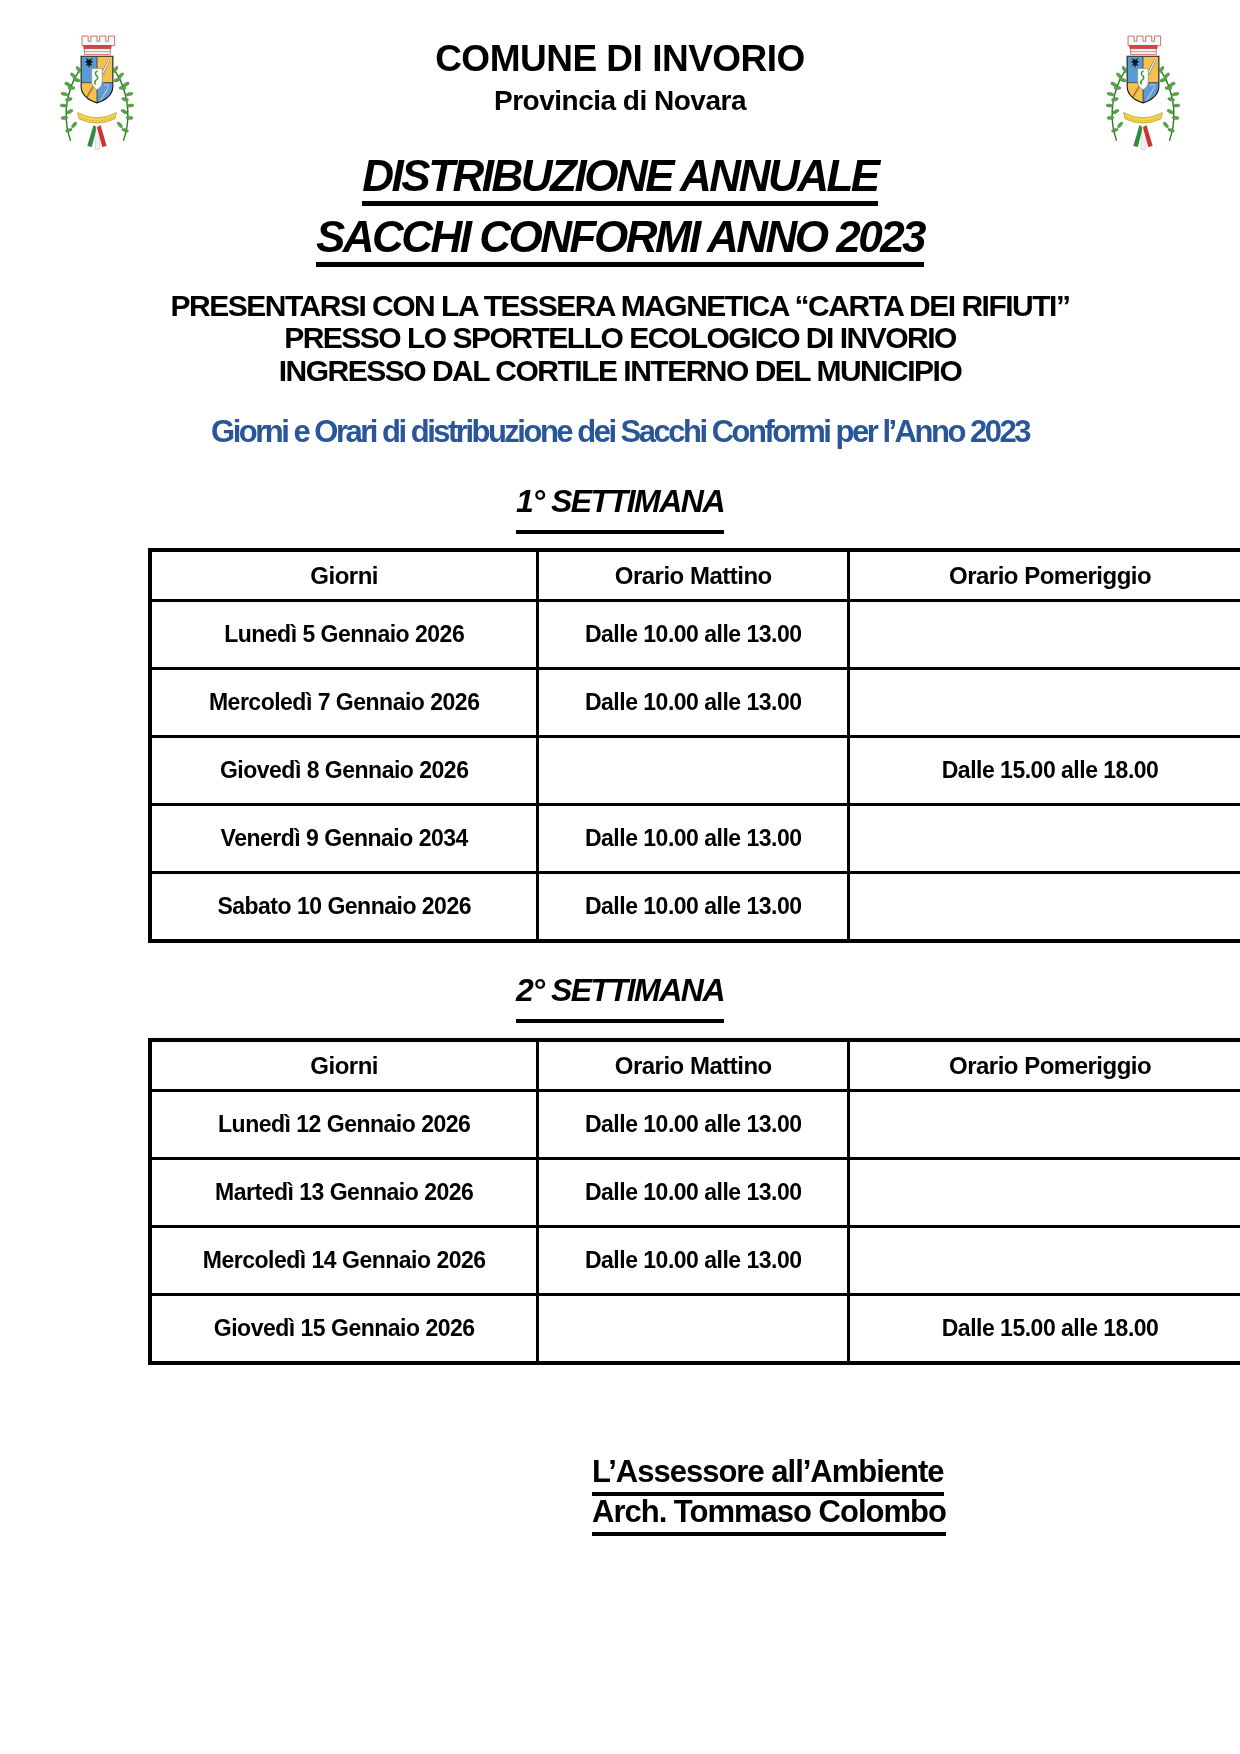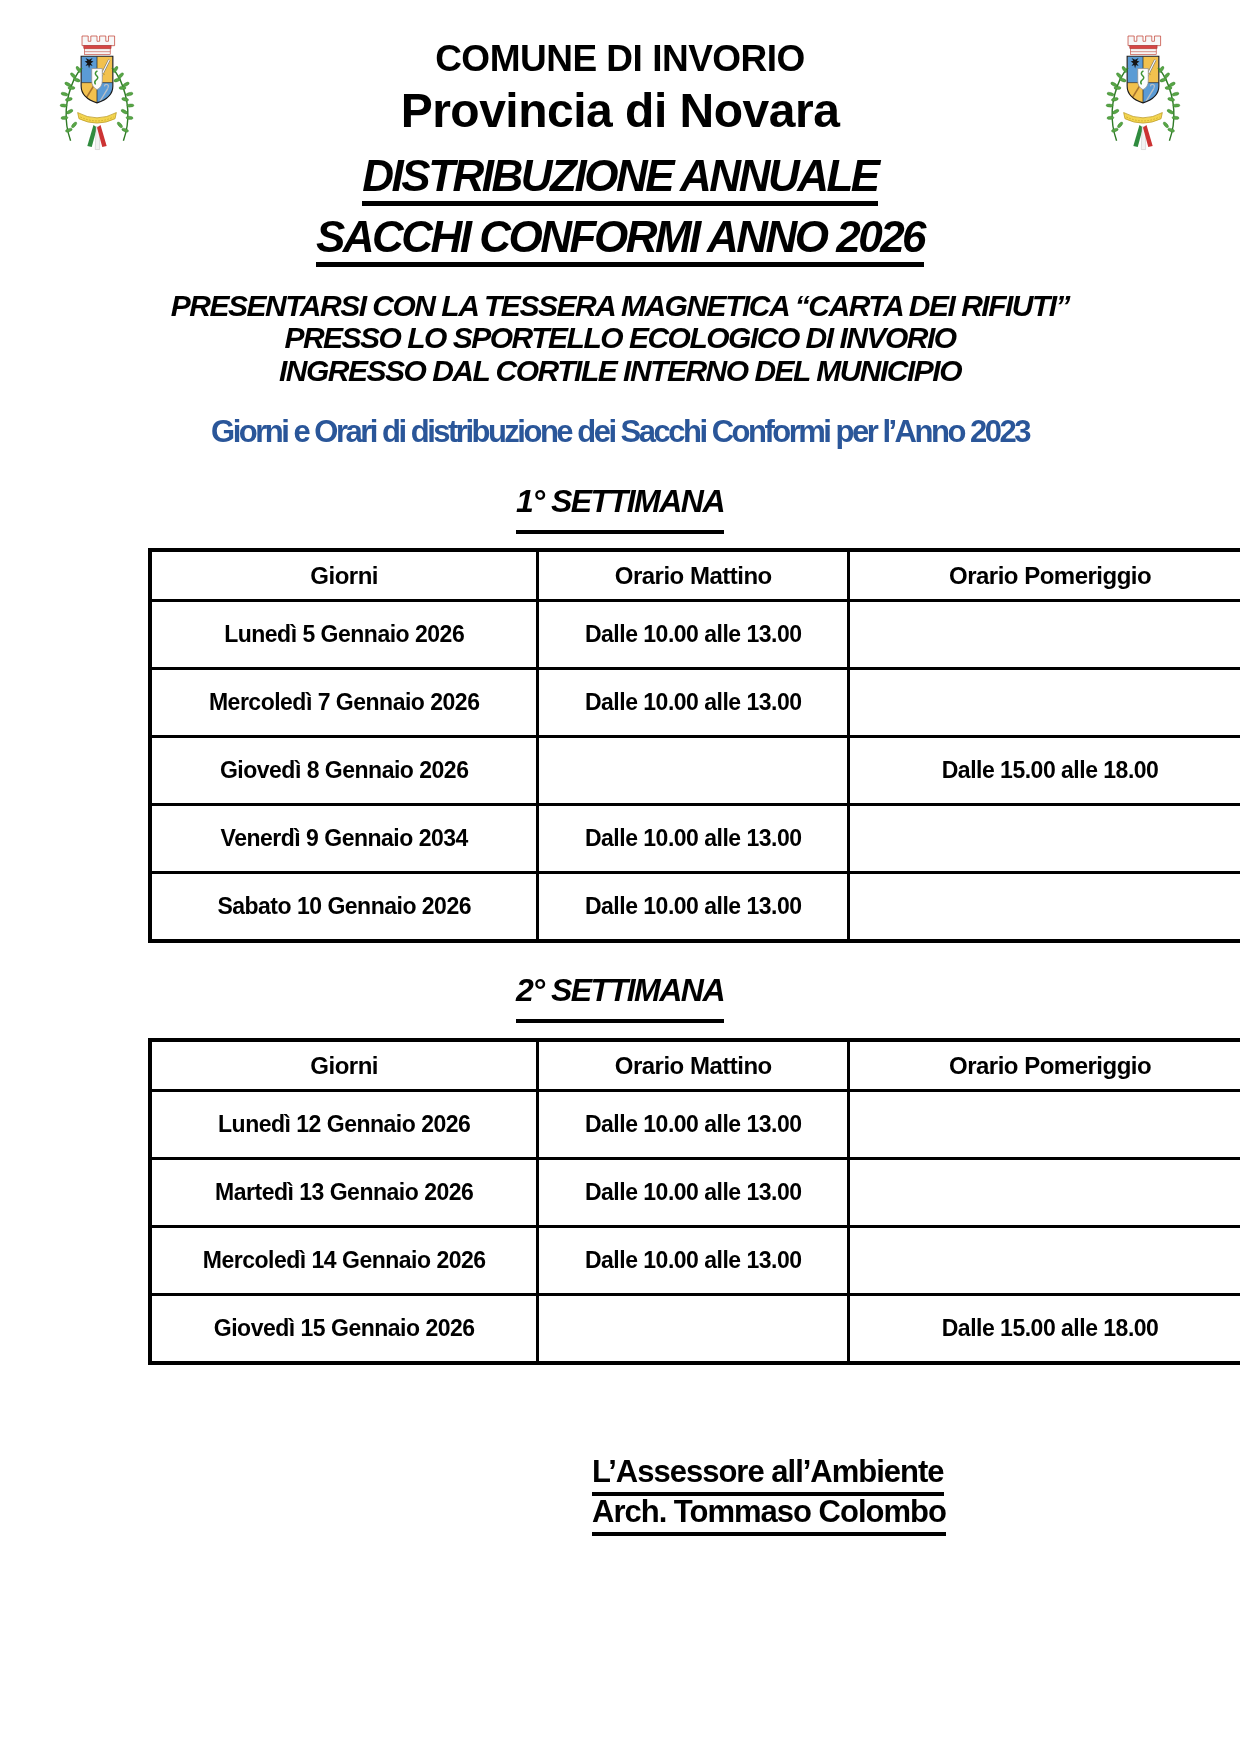--- a/index.html
+++ b/index.html
@@ -7,26 +7,26 @@
     position:relative;width:1240px;height:1754px;overflow:hidden;background:#ffffff;
     font-family:"Liberation Sans", sans-serif;font-weight:bold;color:#000;
   }
   
   .crest{position:absolute;top:26px;width:88px;height:152px;}
   .crest.left{left:53px;}
   .crest.right{left:1099px;}
   
   .header-block{position:absolute;top:40px;left:0;width:1240px;text-align:center;line-height:1.05;}
   .muni{font-size:37px;letter-spacing:-.5px;}
-  .prov{font-size:48px;letter-spacing:-.5px;margin-top:7px;}
+  .prov{font-size:28px;letter-spacing:-.5px;margin-top:7px;}
   .title-block{position:absolute;top:154px;left:0;width:1240px;text-align:center;font-style:italic;font-size:44px;letter-spacing:-2.5px;line-height:1;}
   .title-line{margin-bottom:9px;}
   .u-title{display:inline-block;border-bottom:5px solid #000;padding-bottom:3px;}
   
-  .notice-block{position:absolute;top:290px;left:0;width:1240px;text-align:center;font-style:italic;font-size:30px;letter-spacing:-1.5px;line-height:1.08;}
+  .notice-block{position:absolute;top:290px;left:0;width:1240px;text-align:center;font-size:30px;letter-spacing:-1.5px;line-height:1.08;}
   
   .schedule-intro{position:absolute;top:414px;left:0;width:1240px;text-align:center;font-size:31px;letter-spacing:-2.5px;}
   
   .week-heading{position:absolute;left:0;width:1240px;text-align:center;font-style:italic;font-size:32px;letter-spacing:-1.5px;}
   #week1-heading{top:483px;}
   #week2-heading{top:972px;}
   .u-head{display:inline-block;border-bottom:4px solid #000;padding-bottom:10px;}
   
   table.sched{position:absolute;left:148px;width:1106px;border-collapse:collapse;table-layout:fixed;border:4px solid #000;}
   #table1{top:548px;}
@@ -120,21 +120,21 @@
       <use href="#crest"></use>
     </svg>
 
   <div class="header-block">
     <div class="muni">COMUNE DI INVORIO</div>
     <div class="prov">Provincia di Novara</div>
   </div>
 
   <div class="title-block">
     <div class="title-line"><span class="u-title">DISTRIBUZIONE ANNUALE</span></div>
-    <div class="title-line"><span class="u-title">SACCHI CONFORMI ANNO 2026</span></div>
+    <div class="title-line"><span class="u-title">SACCHI CONFORMI ANNO 2023</span></div>
   </div>
 
   <div class="notice-block">
     <div>PRESENTARSI CON LA TESSERA MAGNETICA “CARTA DEI RIFIUTI”</div>
     <div>PRESSO LO SPORTELLO ECOLOGICO DI INVORIO</div>
     <div>INGRESSO DAL CORTILE INTERNO DEL MUNICIPIO</div>
   </div>
 
   <div class="schedule-intro" id="schedule-intro" style="color: rgb(42, 86, 153);">Giorni e Orari di distribuzione dei Sacchi Conformi per l’Anno 2023</div>
 

